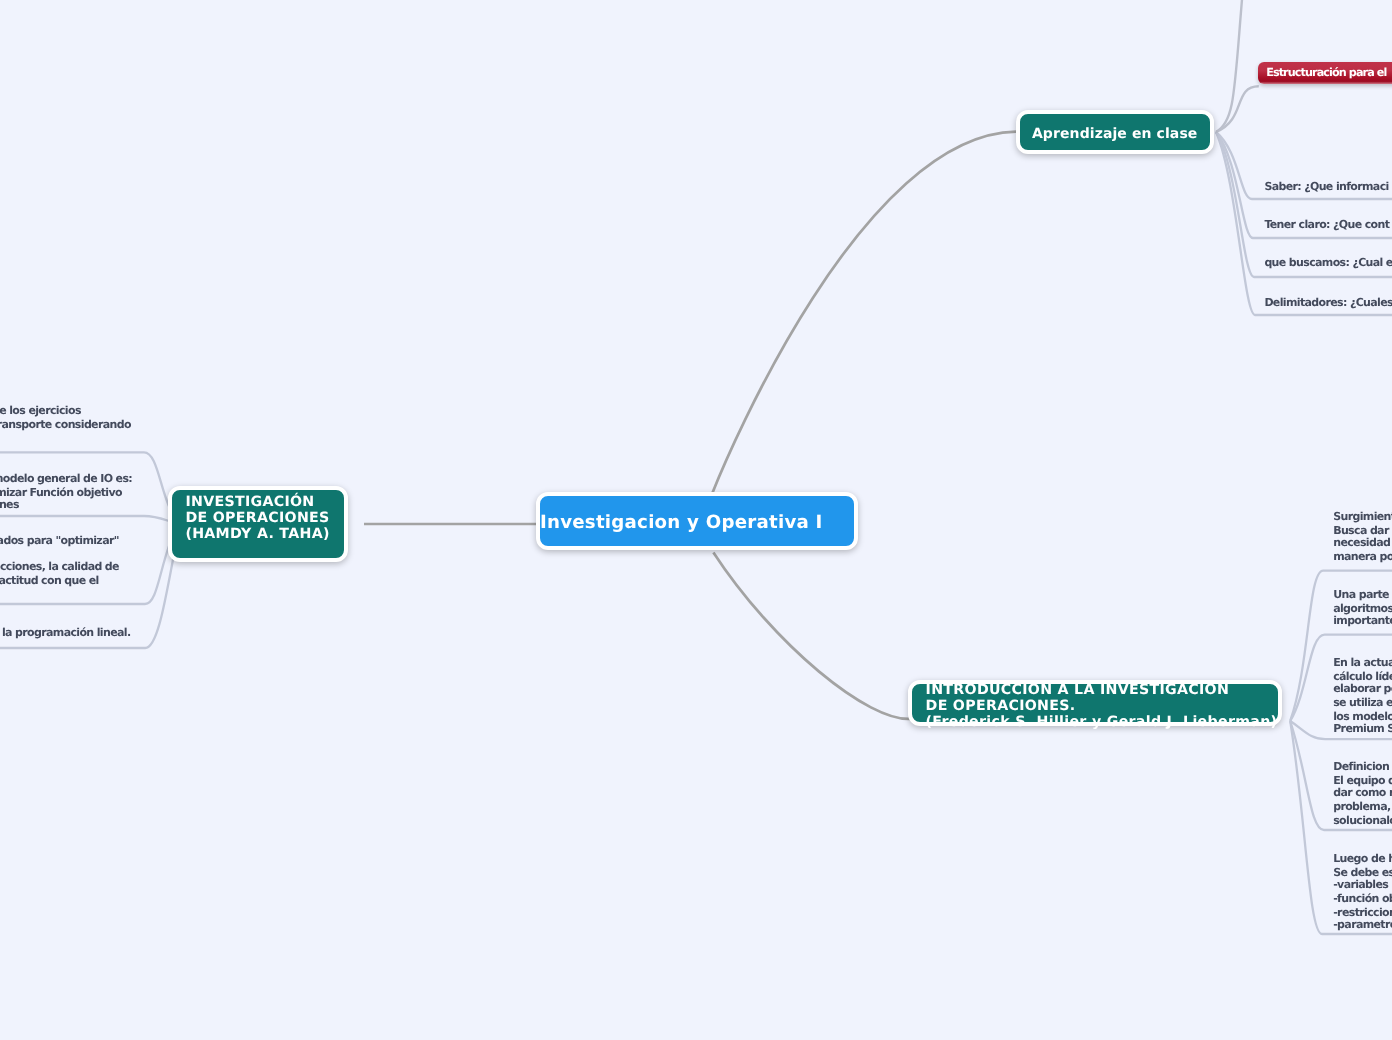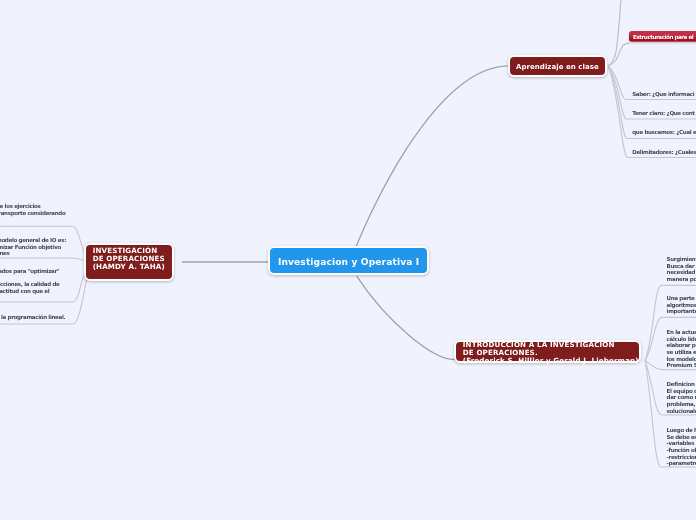--- a/index.html
+++ b/index.html
@@ -7,21 +7,21 @@
   font-family:"DejaVu Sans",sans-serif;-webkit-font-smoothing:antialiased;}
 #stage{position:relative;width:696px;height:520px;overflow:hidden;}
 svg.layer{position:absolute;left:0;top:0;width:696px;height:520px;pointer-events:none;}
 #links path{fill:none;stroke:#a3a3a3;stroke-width:1.35;}
 #links path.thin{stroke:#bcc0cc;stroke-width:1.2;}
 #leafborders path{fill:none;stroke:#c2c8d8;stroke-width:1.15;}
 
 .node{position:absolute;color:#fff;font-weight:bold;box-sizing:border-box;white-space:pre;}
 .node.blue{background:#2196ec;border:2px solid #fff;border-radius:6px;
   box-shadow:0 1px 3px rgba(0,0,0,.25);font-size:9.1px;letter-spacing:0.12px;}
-.node.orange{background:#7f1d1d;border:2px solid #fff;border-radius:6px;
+.node.orange{background:#0f766e;border:2px solid #fff;border-radius:6px;
   box-shadow:0 1px 3px rgba(0,0,0,.25);font-size:7.1px;letter-spacing:0.15px;}
 .node.red{background:linear-gradient(180deg,#c03249 0%,#bd2e45 38%,#a81027 72%,#9c0a22 88%,#cd7585 100%);
   border-radius:3px;box-shadow:0 1px 2px rgba(0,0,0,.22);
   font-size:5.6px;letter-spacing:-0.45px;}
 
 .leaf{position:absolute;font-size:5.5px;color:#434a5c;line-height:6.7px;white-space:pre;font-weight:bold;letter-spacing:-0.32px;}
 </style>
 </head>
 <body>
 
@@ -45,21 +45,21 @@
   <svg class="layer" id="leaflinks"></svg>
 
   <svg class="layer" id="links">
     <path d="M182,262 L268.5,262"></path>
     <path d="M356,247 C364.4,225.8 431.4,67.2 508,65.8"></path>
     <path d="M356.7,276.2 C386.6,321.9 434.3,361.4 455.8,359.4"></path>
     <path class="thin" d="M608,66 C623.3,59.7 616.4,43.2 629.4,43.1"></path>
     <path class="thin" d="M608,66 C617.6,60.9 617.1,45.1 621.4,-5"></path>
   </svg>
 
-  <div class="node blue" style="left:268px;top:246.4px;width:161.2px;height:29px;display:flex;align-items:center;justify-content:center;padding-top:3px;">
+  <div class="node blue" style="left:268px;top:246.4px;width:161.2px;height:29px;display:flex;align-items:center;padding-top:3px;">
     <span>Investigacion y Operativa I</span>
   </div>
 
   <div class="node orange" style="left:84px;top:242.5px;width:89.5px;height:38.5px;display:flex;align-items:flex-start;padding-left:6.7px;padding-top:2px;">
     <span style="line-height:8.3px">INVESTIGACIÓN
 DE OPERACIONES
 (HAMDY A. TAHA)</span>
   </div>
 
   <div class="node orange" style="left:453.6px;top:339.9px;width:187.3px;height:23px;display:flex;align-items:center;padding-left:7.2px;padding-top:3px;">

